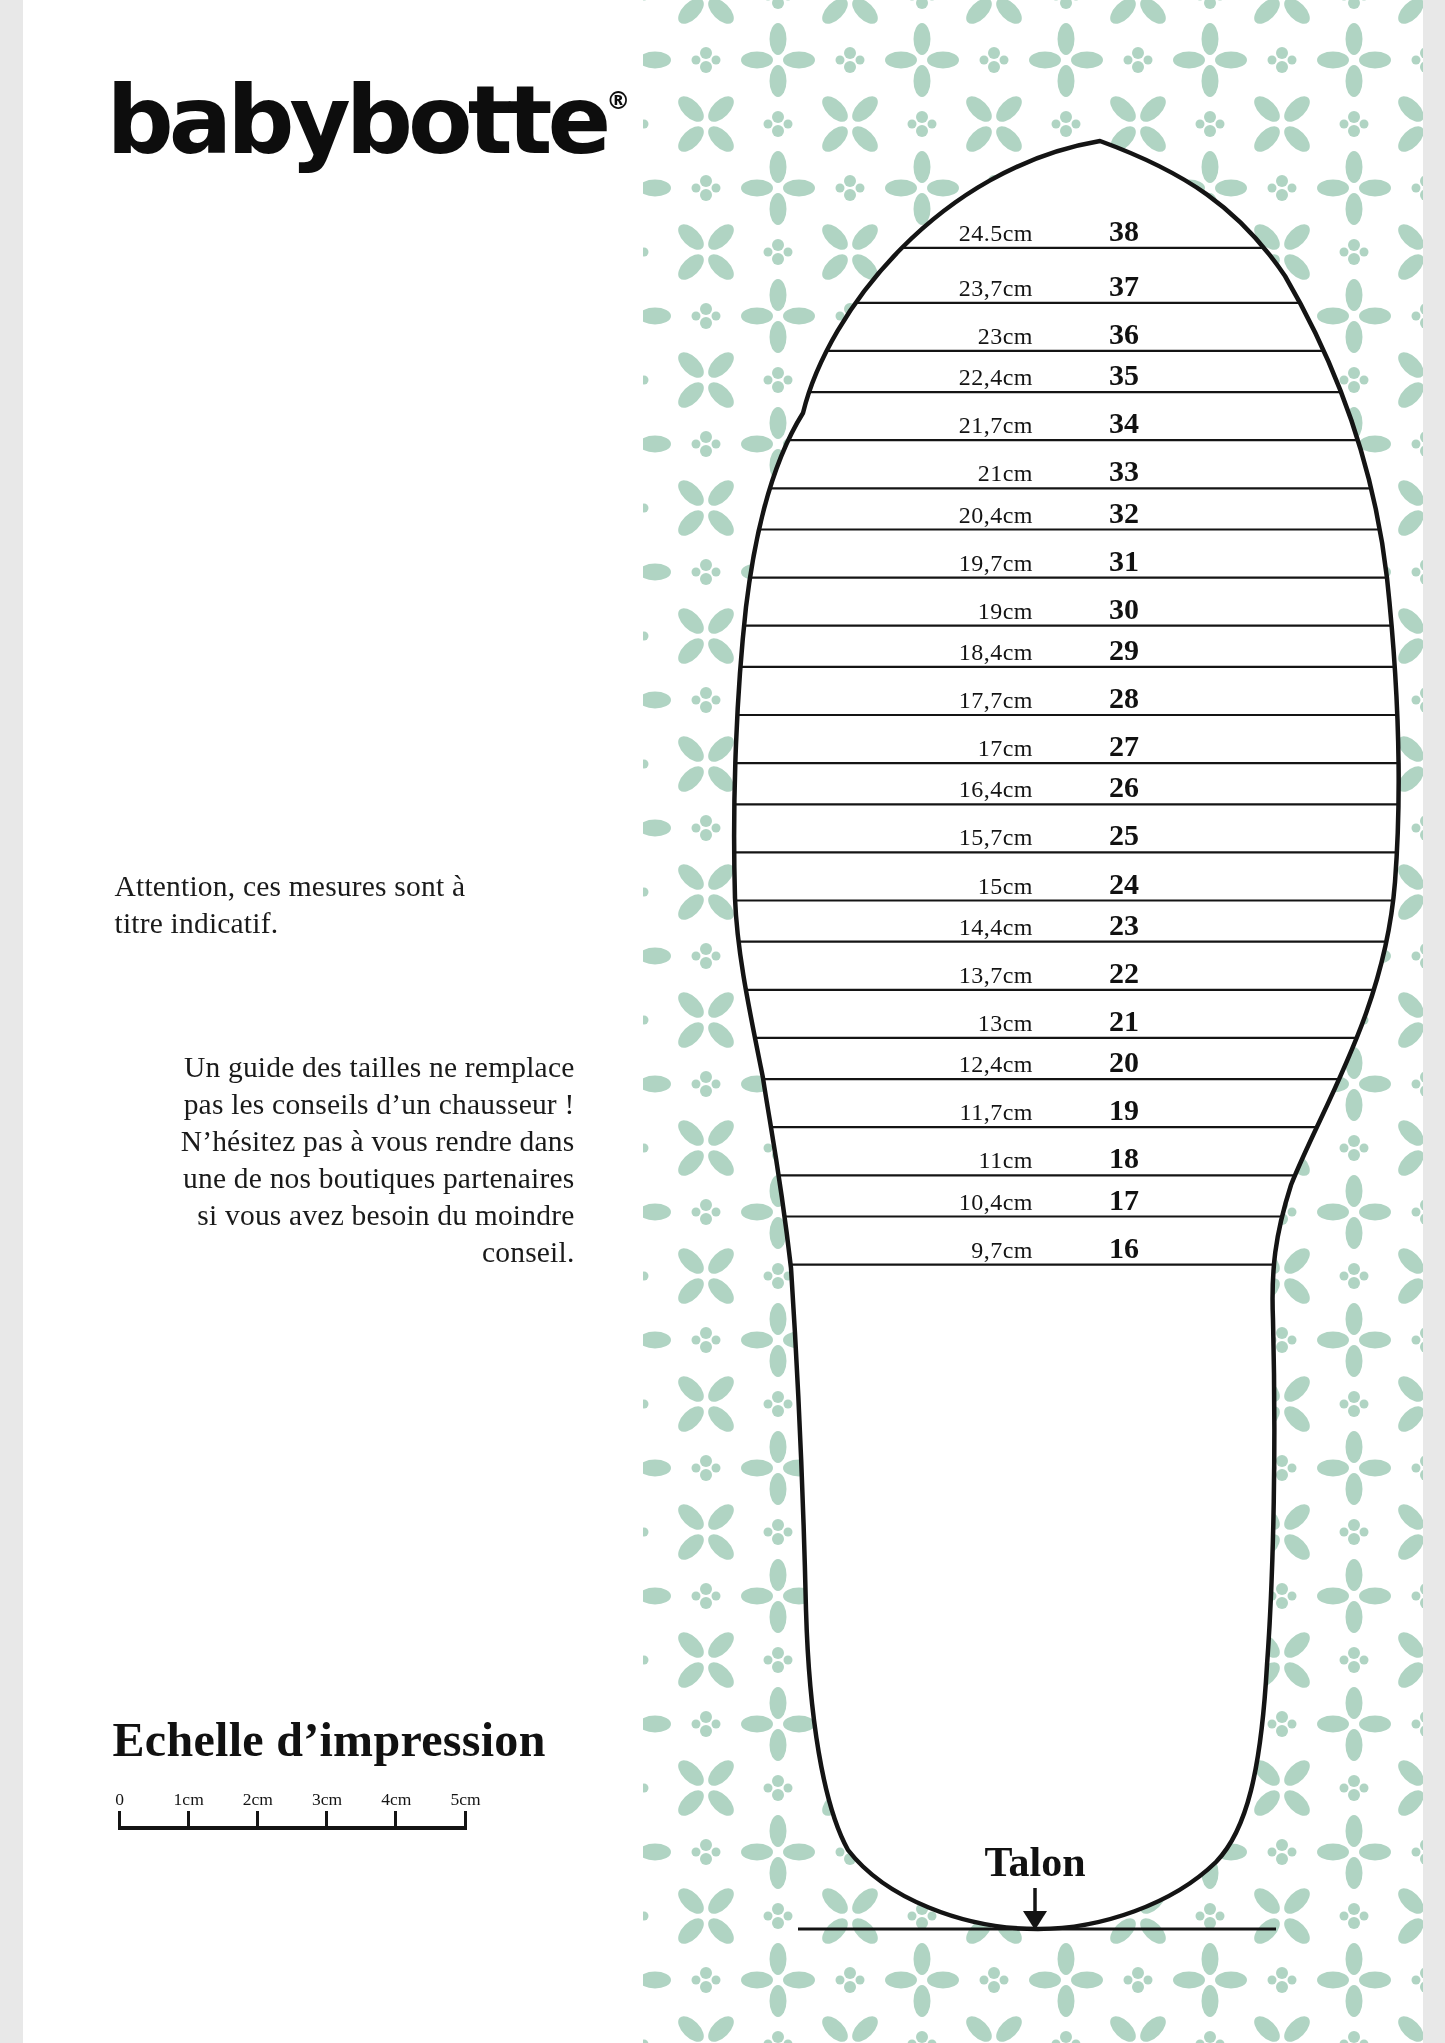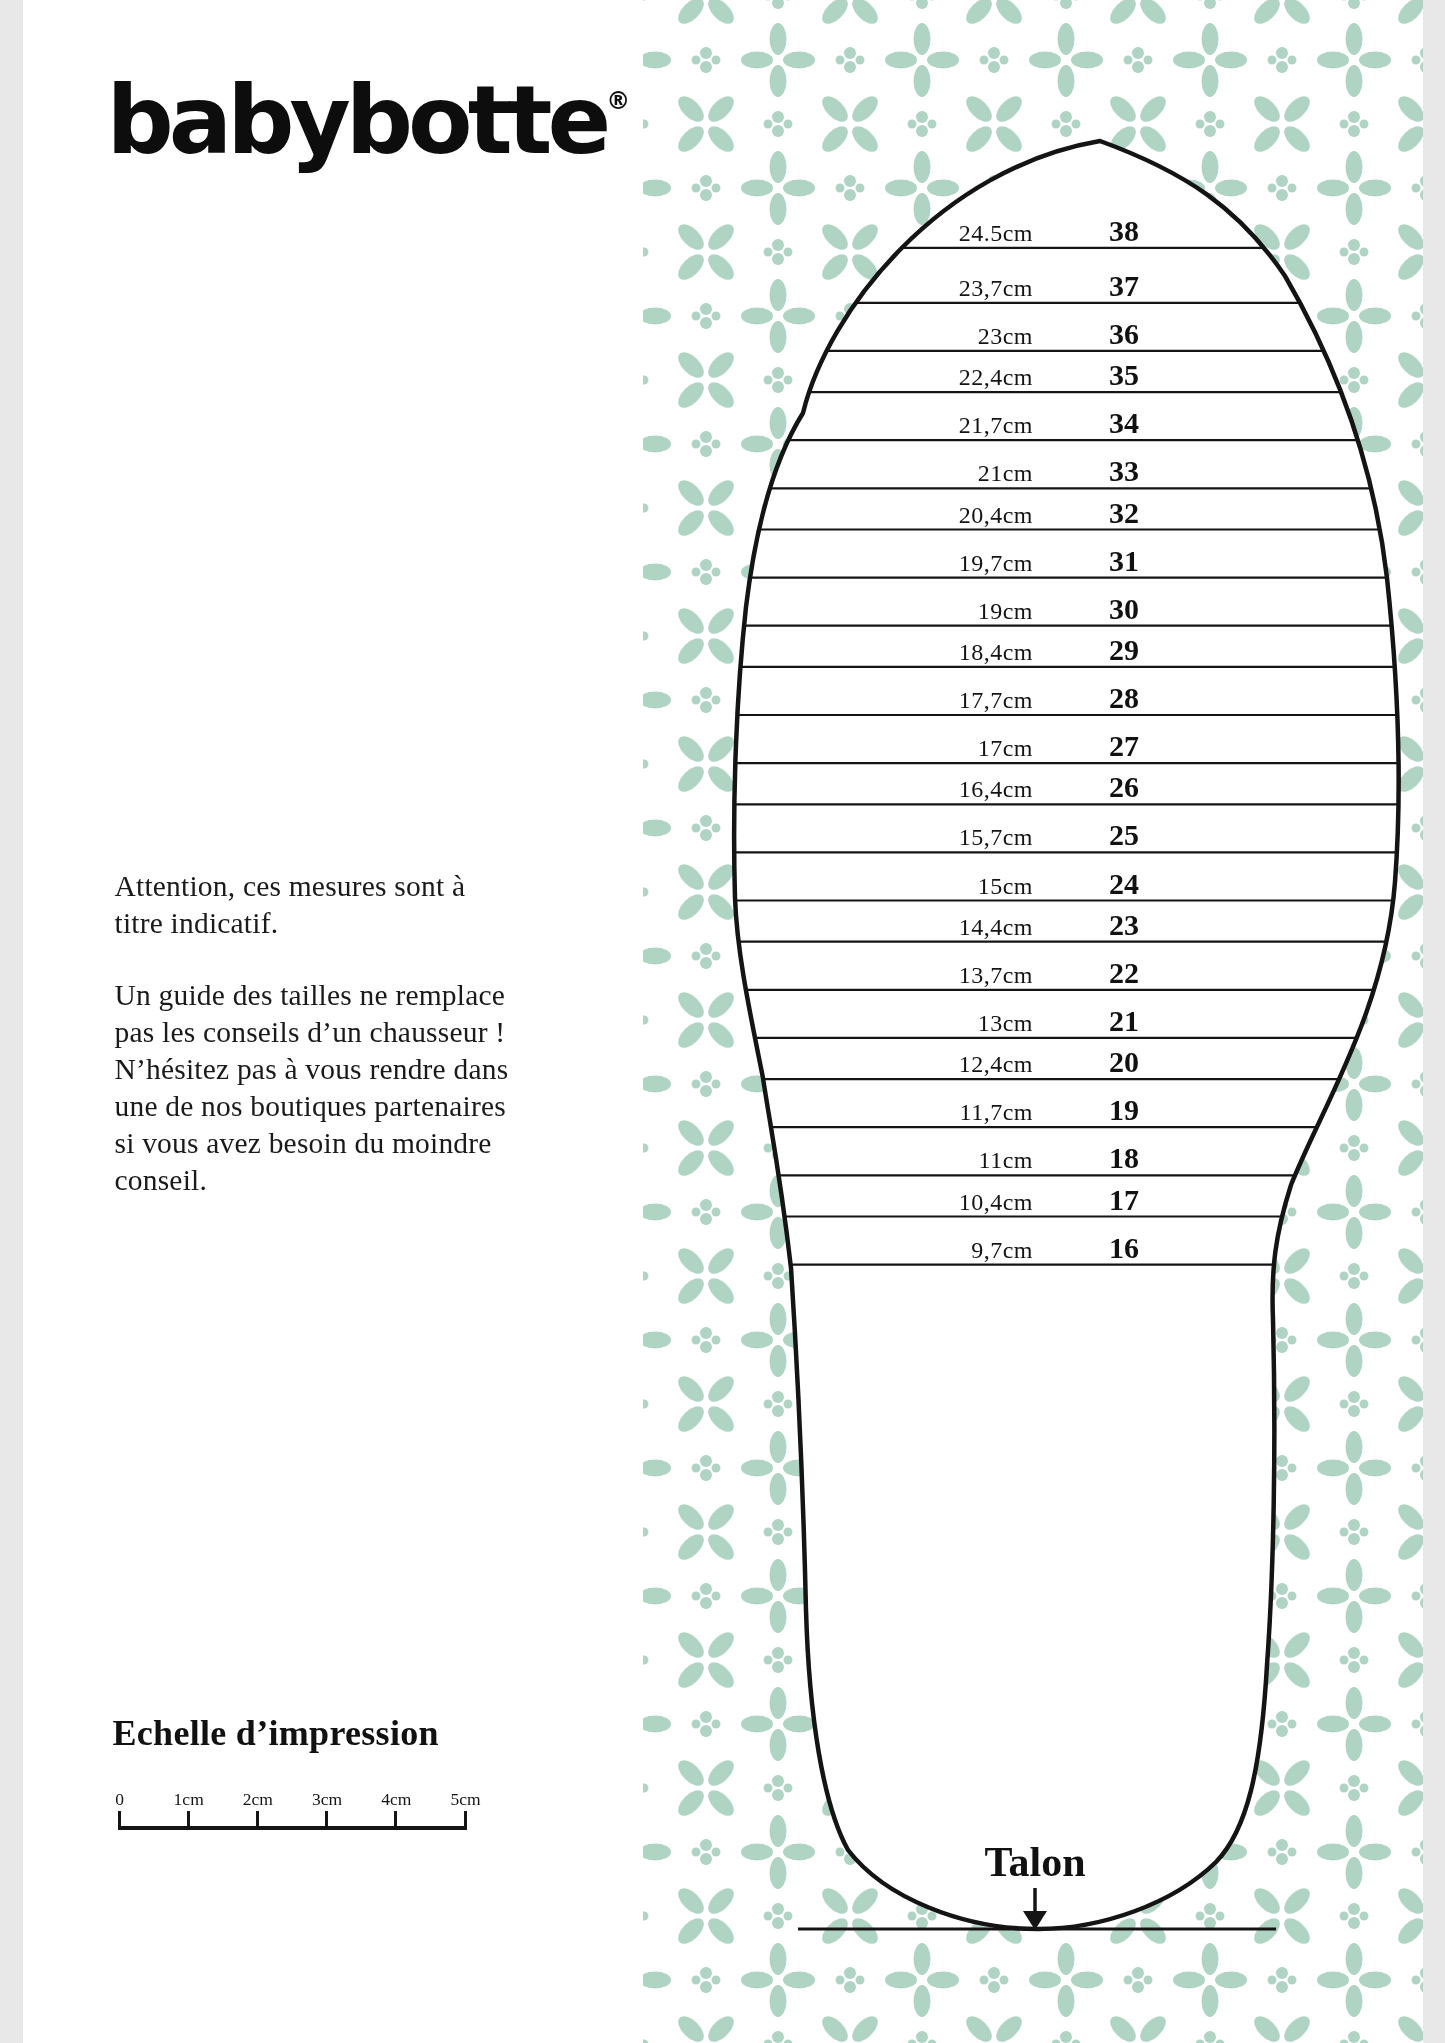--- a/index.html
+++ b/index.html
@@ -16,24 +16,24 @@
     white-space:nowrap;
   }
   .logo .reg{font-size:24px;letter-spacing:0;vertical-align:44px;}
   .para{
     position:absolute;left:92px;width:460px;
     font-size:29.5px;line-height:37px;letter-spacing:.2px;
     white-space:pre-line;color:#1a1a1a;
   }
   .para-1{top:688px;}
   .para-2{top:868px;}
-  .para-3{top:977px;}
+  .para-3{top:1049px;text-align:right;}
   .scale-heading{
     position:absolute;left:90px;top:1712px;
-    font-size:36px;font-weight:bold;letter-spacing:.3px;color:#111;
+    font-size:48px;font-weight:bold;letter-spacing:.3px;color:#111;
   }
   .ruler{position:absolute;left:95px;top:1789px;width:352px;height:46px;}
   .ruler .tick-label{
     position:absolute;top:0;transform:translateX(-50%);
     font-size:17.5px;color:#141414;white-space:nowrap;
   }
   .ruler .tick{position:absolute;top:22px;width:3px;height:19px;background:#141414;}
   .ruler .base{position:absolute;top:37px;left:0;width:349px;height:4px;background:#141414;}
   .print-note{top:1868px;}
   

